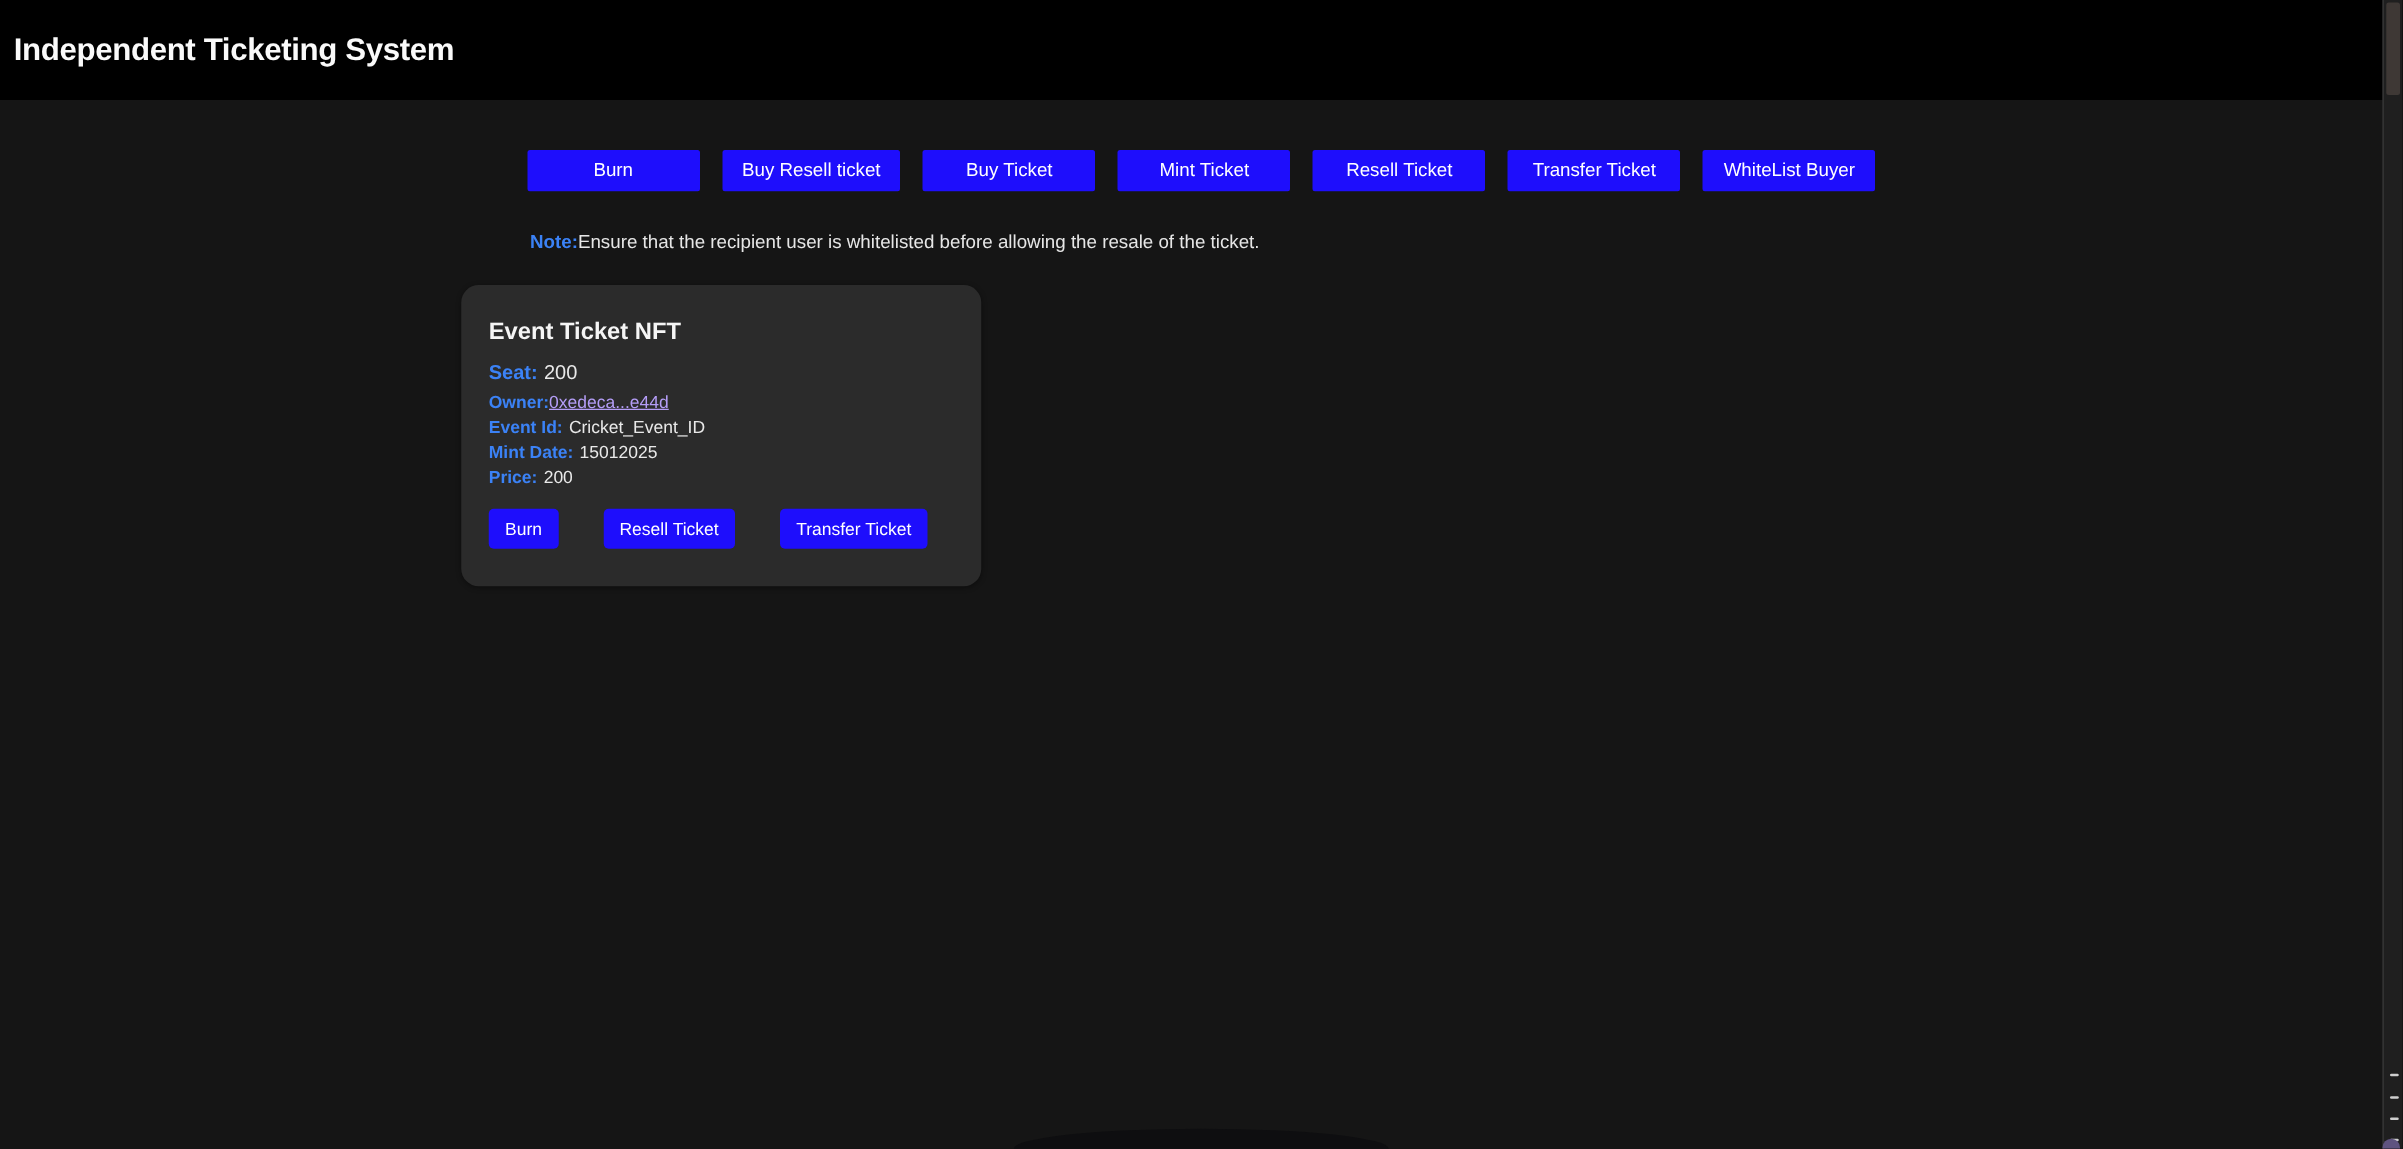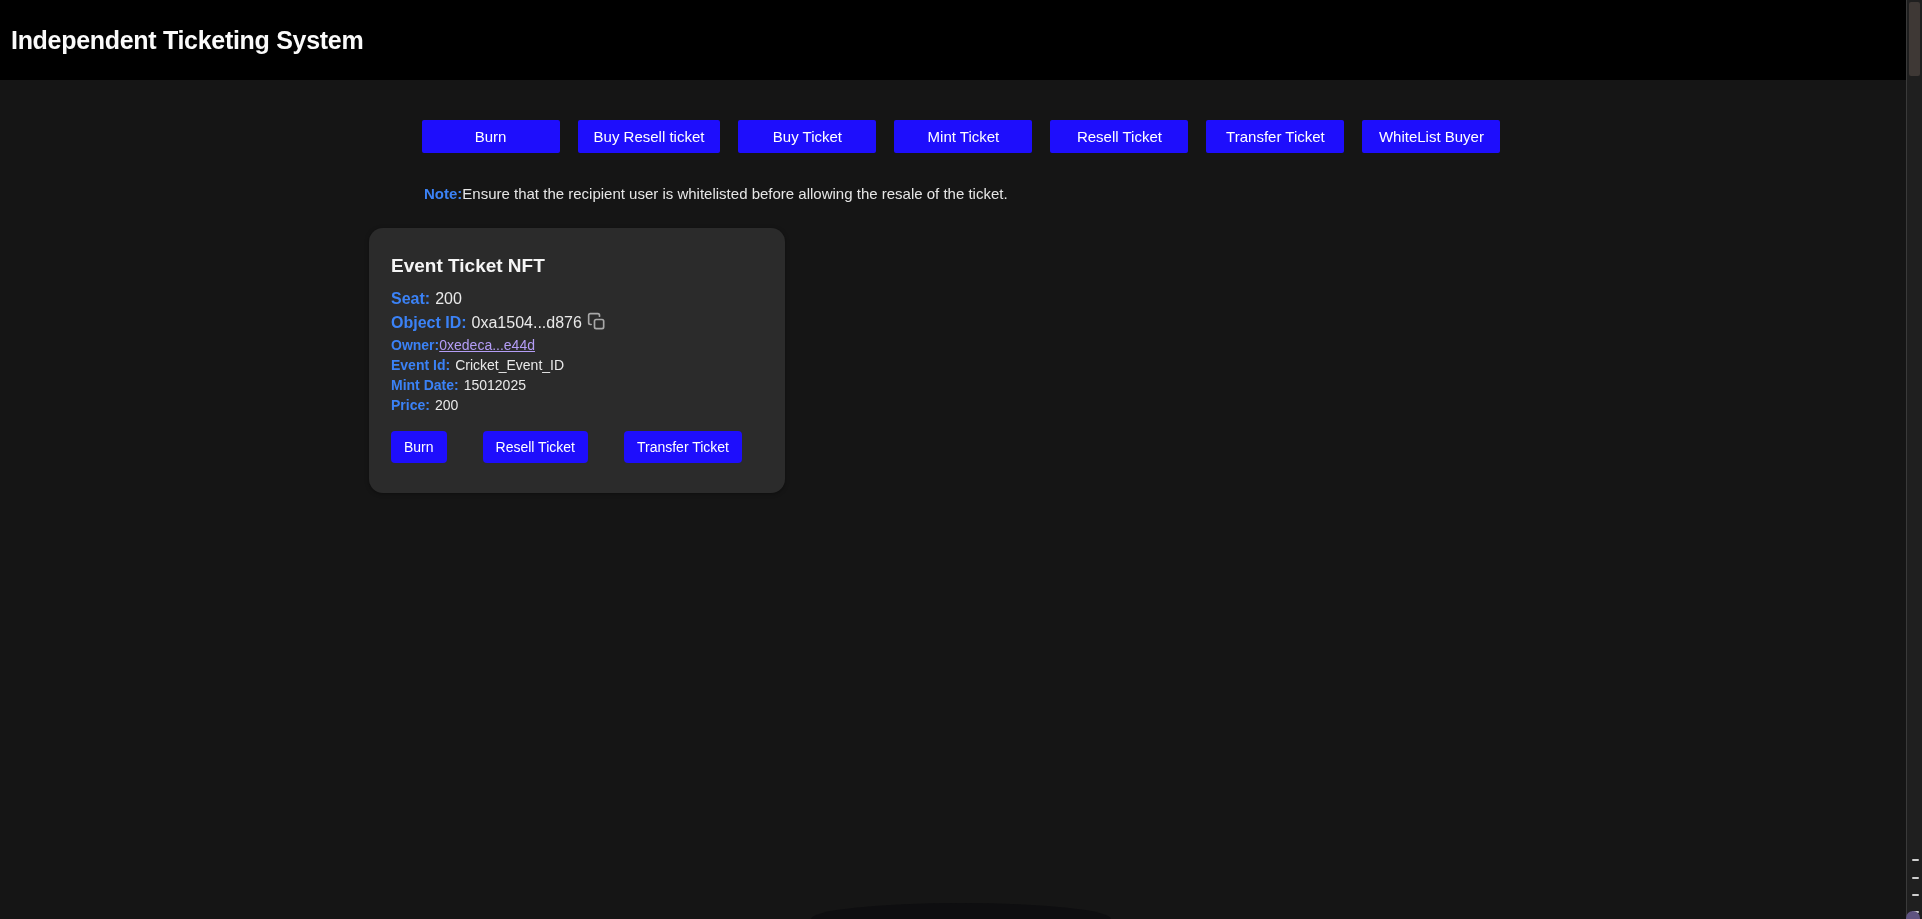--- a/index.html
+++ b/index.html
@@ -194,28 +194,20 @@
 
 <p class="note"><b>Note:</b><span>Ensure that the recipient user is whitelisted before allowing the resale of the ticket.</span></p>
 
 <div class="card">
   <h2 class="card-title">Event Ticket NFT</h2>
 
   <div class="field field-lg">
     <b>Seat:</b><span class="val-sp">200</span>
   </div>
 
-  <div class="field field-lg">
-    <b>Object ID:</b><span class="val-sp">0xa1504...d876</span><button class="copy-btn">
-      <svg width="20" height="20" viewBox="0 0 24 24" fill="none" stroke="#a8a8a8" stroke-width="2" stroke-linecap="round" stroke-linejoin="round">
-          <rect x="9" y="9" width="11" height="11" rx="2"></rect>
-          <path d="M5 15H4a2 2 0 0 1-2-2V4a2 2 0 0 1 2-2h9a2 2 0 0 1 2 2v1"></path>
-        </svg>
-    </button>
-  </div>
 
   <div class="field field-sm">
     <b>Owner:</b><a class="owner-link">0xedeca...e44d</a>
   </div>
 
   <div class="field field-sm">
     <b>Event Id:</b><span class="val-sp">Cricket_Event_ID</span>
   </div>
 
   <div class="field field-sm">

